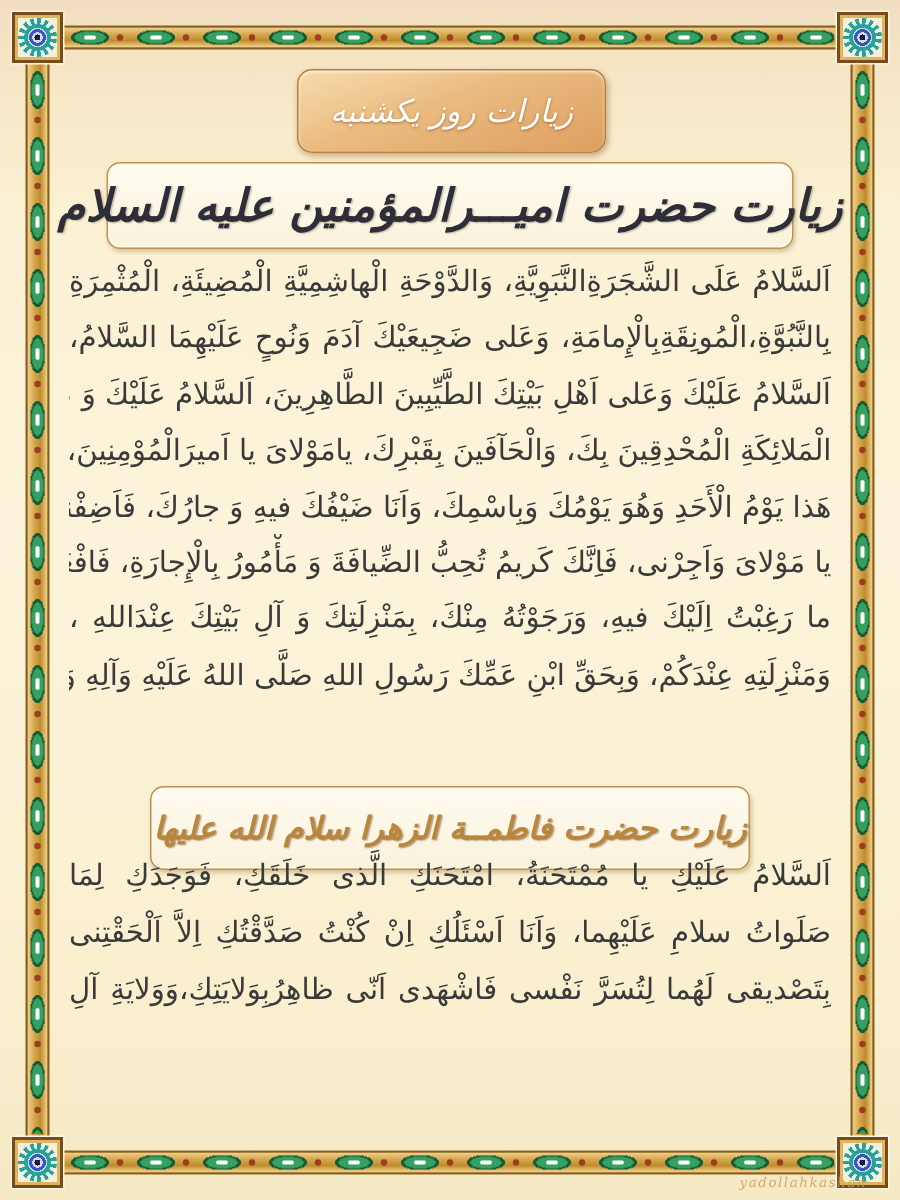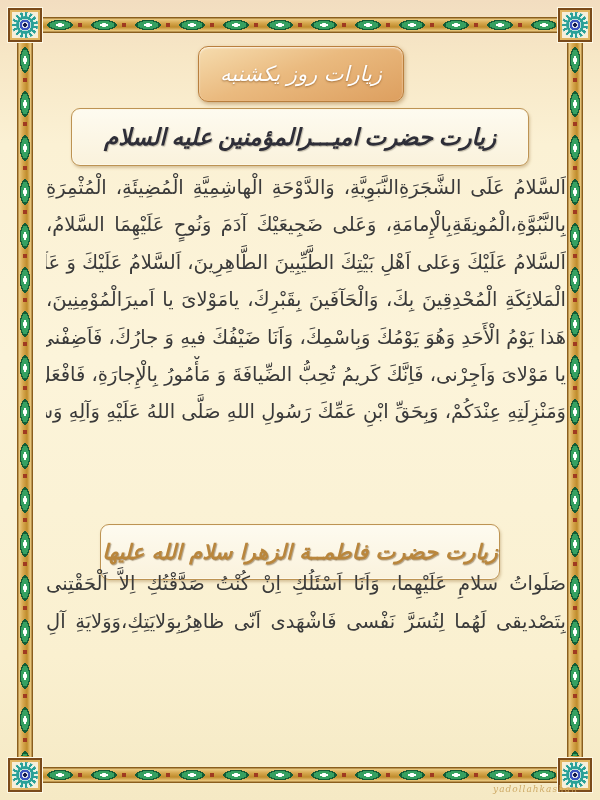--- a/index.html
+++ b/index.html
@@ -61,24 +61,24 @@
   .hdr{
     position:absolute;left:50%;transform:translateX(-50%);
     border-radius:9px;background:linear-gradient(180deg,#fefbf0,#faf2dc);
     border:1px solid #bd9353;
     box-shadow:1px 2px 3px rgba(150,110,50,.35), inset 0 0 0 1px #fdf8e8;
     display:flex;align-items:center;justify-content:center;
   }
   .hdr-1{top:108px;width:456px;height:56px;}
   .hdr-2{top:524px;width:398px;height:54px;}
   .hdr span{direction:rtl;font-weight:bold;font-style:italic;white-space:nowrap;}
-  .hdr-1 span{color:#2e2e38;font-size:23px;text-shadow:1px 1px 1px rgba(90,80,60,.35);font-family:Liberation Serif, serif;}
+  .hdr-1 span{color:#2e2e38;font-size:30px;text-shadow:1px 1px 1px rgba(90,80,60,.35);}
   .hdr-2 span{color:#b9863c;font-size:21px;text-shadow:1px 1px 1px rgba(90,60,20,.45);}
   
-  .para{position:absolute;left:46px;right:34px;}
+  .para{position:absolute;left:46px;right:46px;}
   .para-1{top:169px;}
   .para-2{top:565px;}
   .tline{
     direction:rtl;height:37.4px;line-height:37.4px;
     font-size:19.5px;color:#3a3a3a;
     text-align:justify;text-align-last:justify;
     white-space:nowrap;overflow:hidden;
   }
   .para-2 .tline{height:37.8px;line-height:37.8px;}
   .tline.end{text-align-last:right;}
@@ -130,24 +130,26 @@
 <div class="hdr hdr-1">
   <span>زيارت حضرت اميـــرالمؤمنين عليه السلام</span>
 </div>
 <div class="para para-1">
   <div class="tline">اَلسَّلامُ عَلَى الشَّجَرَةِالنَّبَوِيَّةِ، وَالدَّوْحَةِ الْهاشِمِيَّةِ الْمُضِيئَةِ، الْمُثْمِرَةِ</div>
   <div class="tline">بِالنَّبُوَّةِ،الْمُونِقَةِبِالْإِمامَةِ، وَعَلى ضَجِيعَيْكَ آدَمَ وَنُوحٍ عَلَيْهِمَا السَّلامُ،</div>
   <div class="tline">اَلسَّلامُ عَلَيْكَ وَعَلى اَهْلِ بَيْتِكَ الطَّيِّبِينَ الطَّاهِرِينَ، اَلسَّلامُ عَلَيْكَ وَ عَلَى</div>
   <div class="tline">الْمَلائِكَةِ الْمُحْدِقِينَ بِكَ، وَالْحَآفَينَ بِقَبْرِكَ، يامَوْلاىَ يا اَميرَالْمُوْمِنِينَ،</div>
   <div class="tline">هَذا يَوْمُ الْأَحَدِ وَهُوَ يَوْمُكَ وَبِاسْمِكَ، وَاَنَا ضَيْفُكَ فيهِ وَ جارُكَ، فَاَضِفْنى</div>
   <div class="tline">يا مَوْلاىَ وَاَجِرْنى، فَاِنَّكَ كَريمُ تُحِبُّ الضِّيافَةَ وَ مَأْمُورُ بِالْإِجارَةِ، فَافْعَلْ</div>
+  <div class="tline">ما رَغِبْتُ اِلَيْكَ فيهِ، وَرَجَوْتُهُ مِنْكَ، بِمَنْزِلَتِكَ وَ آلِ بَيْتِكَ عِنْدَاللهِ ،</div>
   <div class="tline">وَمَنْزِلَتِهِ عِنْدَكُمْ، وَبِحَقِّ ابْنِ عَمِّكَ رَسُولِ اللهِ صَلَّى اللهُ عَلَيْهِ وَآلِهِ وَسَلَّمَ،</div>
 </div>
 
 <div class="hdr hdr-2">
   <span>زيارت حضرت فاطمــة الزهرا سلام الله عليها</span>
 </div>
 <div class="para para-2">
+  <div class="tline">اَلسَّلامُ عَلَيْكِ يا مُمْتَحَنَةُ، امْتَحَنَكِ الَّذى خَلَقَكِ، فَوَجَدَكِ لِمَا</div>
   <div class="tline">صَلَواتُ سلامِ عَلَيْهِما، وَاَنَا اَسْئَلُكِ اِنْ كُنْتُ صَدَّقْتُكِ اِلاَّ اَلْحَقْتِنى</div>
   <div class="tline">بِتَصْديقى لَهُما لِتُسَرَّ نَفْسى فَاشْهَدى اَنّى ظاهِرُبِوَلايَتِكِ،وَوَلايَةِ آلِ</div>
 </div>
 
 <div class="watermark">yadollahkashan</div>
 
 </body></html>

